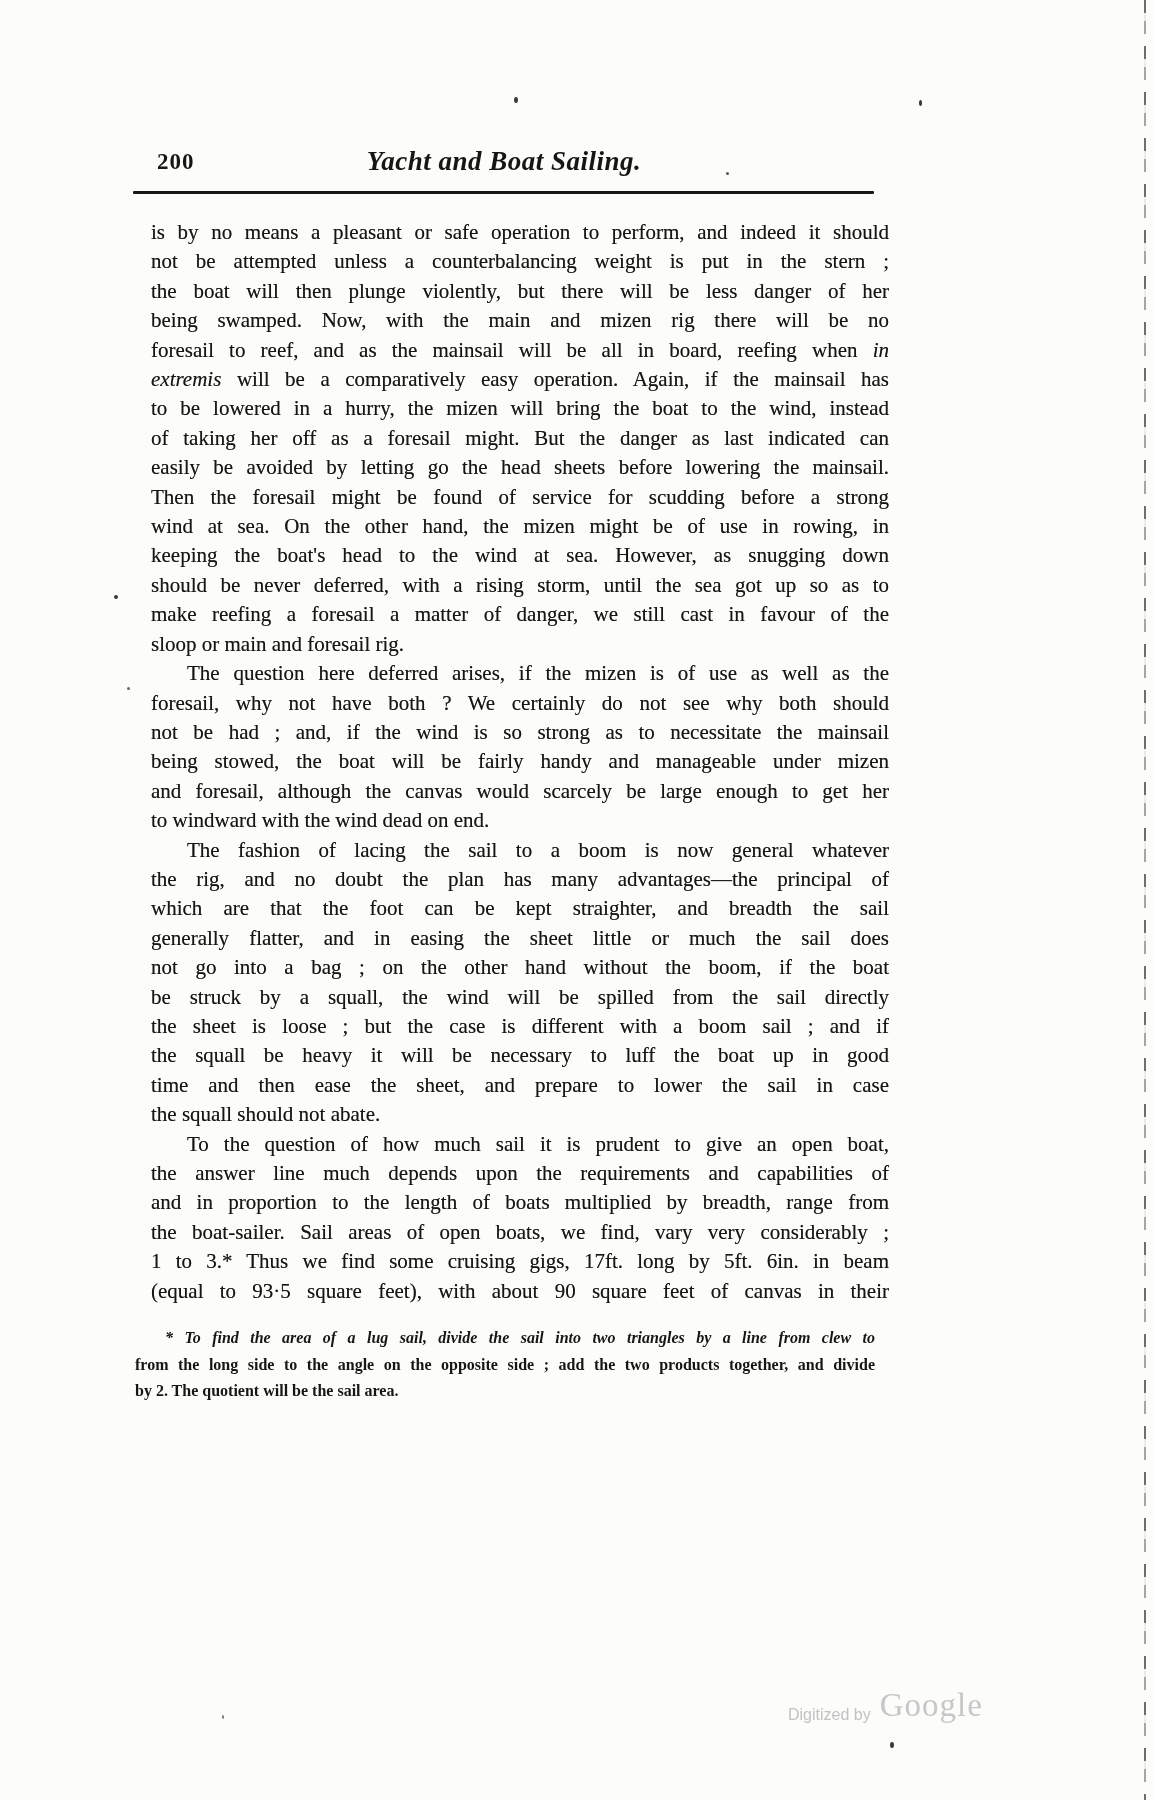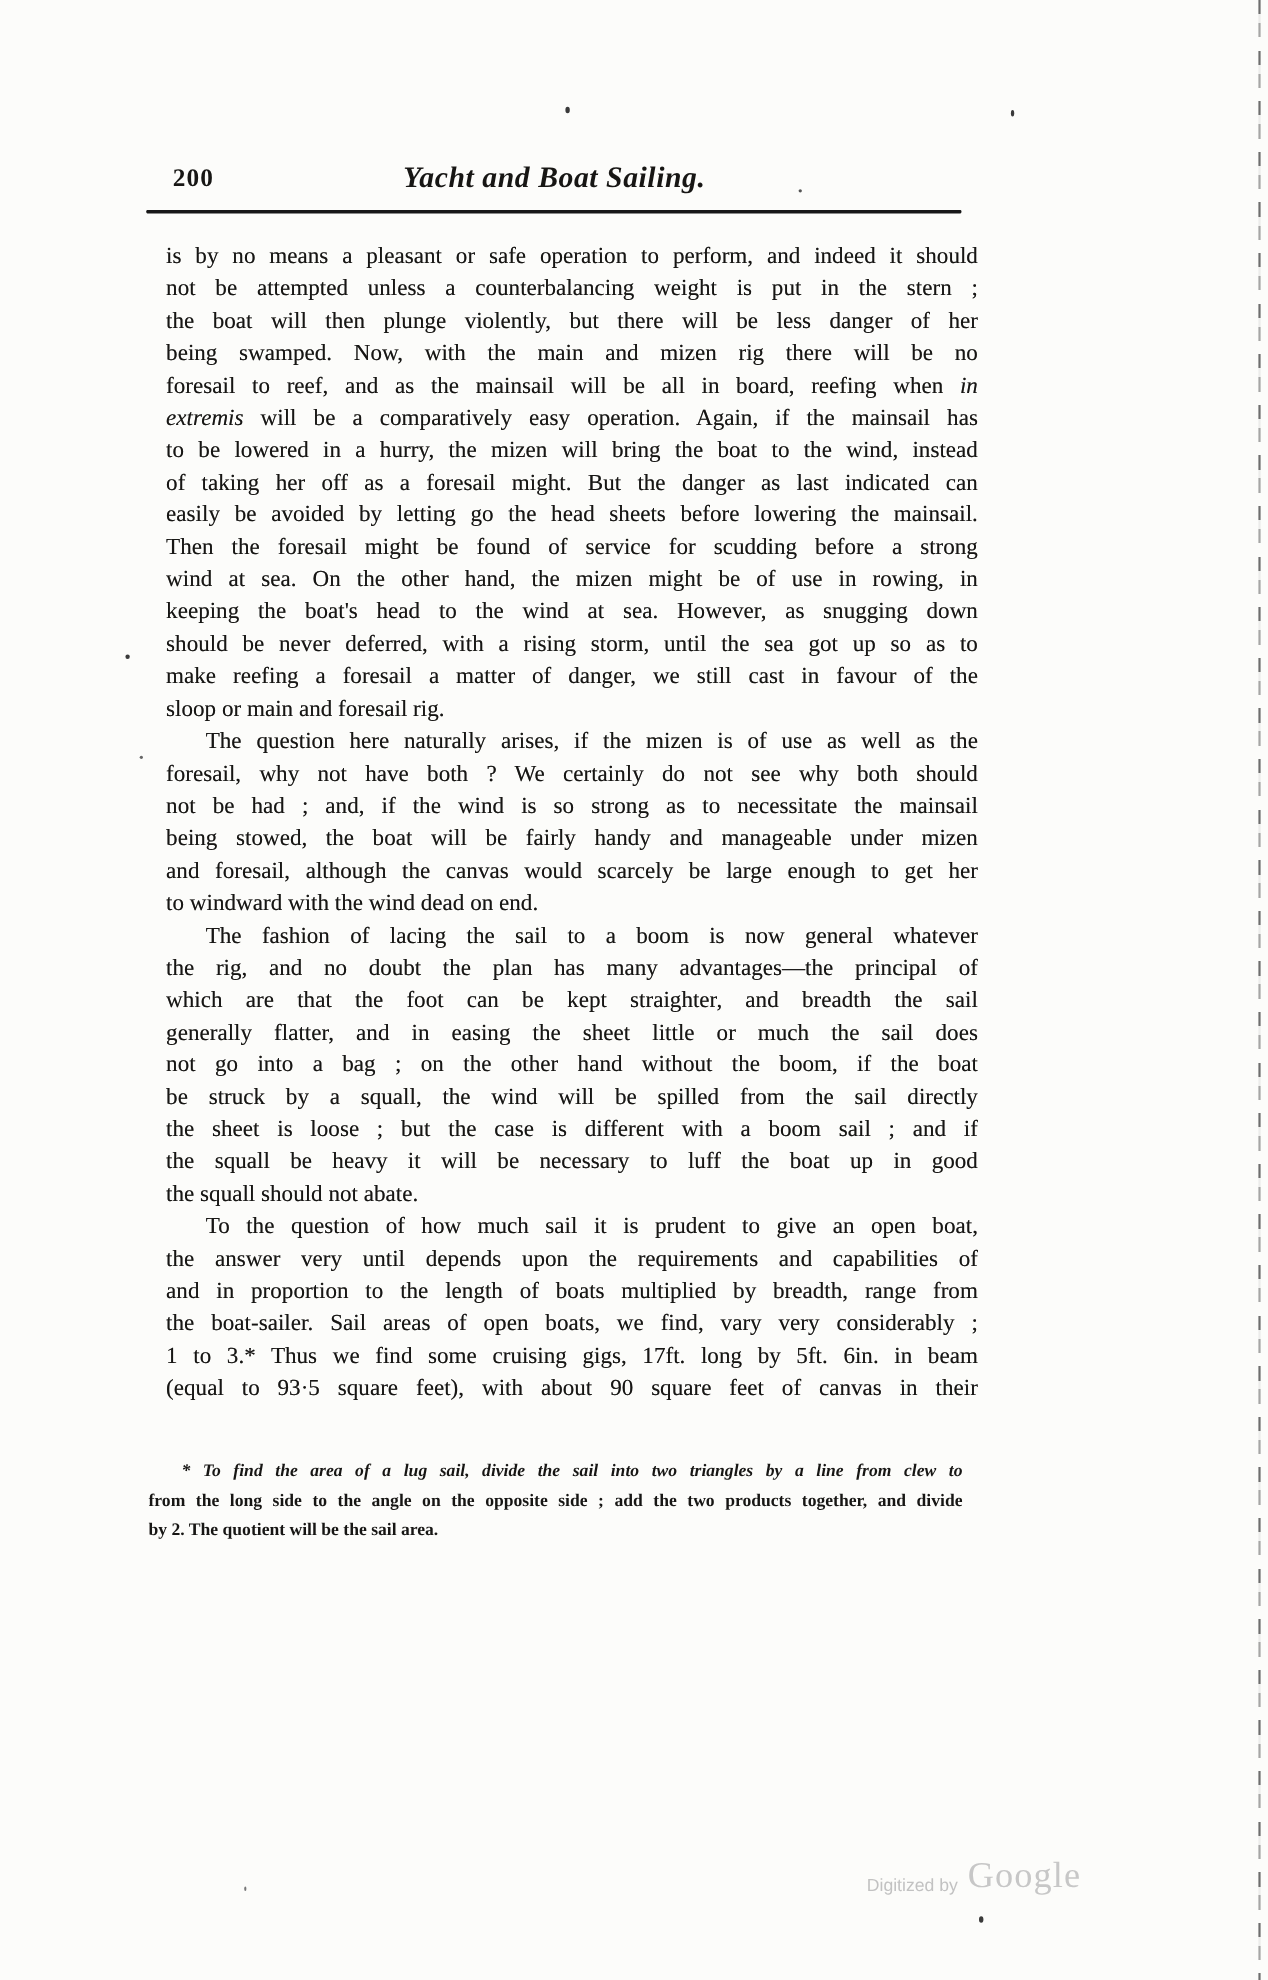--- a/index.html
+++ b/index.html
@@ -119,21 +119,21 @@
       <div class="line">wind at sea.  On the other hand, the mizen might be of use in rowing, in</div>
 
       <div class="line">keeping the boat's head to the wind at sea.  However, as snugging down</div>
 
       <div class="line">should be never deferred, with a rising storm, until the sea got up so as to</div>
 
       <div class="line">make reefing a foresail a matter of danger, we still cast in favour of the</div>
 
       <div class="line end">sloop or main and foresail rig.</div>
 
-      <div class="line indent">The question here naturally arises, if the mizen is of use as well as the</div>
+      <div class="line indent">The question here deferred arises, if the mizen is of use as well as the</div>
 
       <div class="line">foresail, why not have both ?  We certainly do not see why both should</div>
 
       <div class="line">not be had ; and, if the wind is so strong as to necessitate the mainsail</div>
 
       <div class="line">being stowed, the boat will be fairly handy and manageable under mizen</div>
 
       <div class="line">and foresail, although the canvas would scarcely be large enough to get her</div>
 
       <div class="line end">to windward with the wind dead on end.</div>
@@ -147,26 +147,27 @@
       <div class="line">generally flatter, and in easing the sheet little or much the sail does</div>
 
       <div class="line">not go into a bag ; on the other hand without the boom, if the boat</div>
 
       <div class="line">be struck by a squall, the wind will be spilled from the sail directly</div>
 
       <div class="line">the sheet is loose ; but the case is different with a boom sail ; and if</div>
 
       <div class="line">the squall be heavy it will be necessary to luff the boat up in good</div>
 
+      <div class="line">time and then ease the sheet, and prepare to lower the sail in case</div>
 
       <div class="line end">the squall should not abate.</div>
 
       <div class="line indent">To the question of how much sail it is prudent to give an open boat,</div>
 
-      <div class="line">the answer very until depends upon the requirements and capabilities of</div>
+      <div class="line">the answer line much depends upon the requirements and capabilities of</div>
 
       <div class="line">and in proportion to the length of boats multiplied by breadth, range from</div>
 
       <div class="line">the boat-sailer.  Sail areas of open boats, we find, vary very considerably ;</div>
 
       <div class="line">1 to 3.*  Thus we find some cruising gigs, 17ft. long by 5ft. 6in. in beam</div>
 
       <div class="line">(equal to 93·5 square feet), with about 90 square feet of canvas in their</div>
     </div>
 

